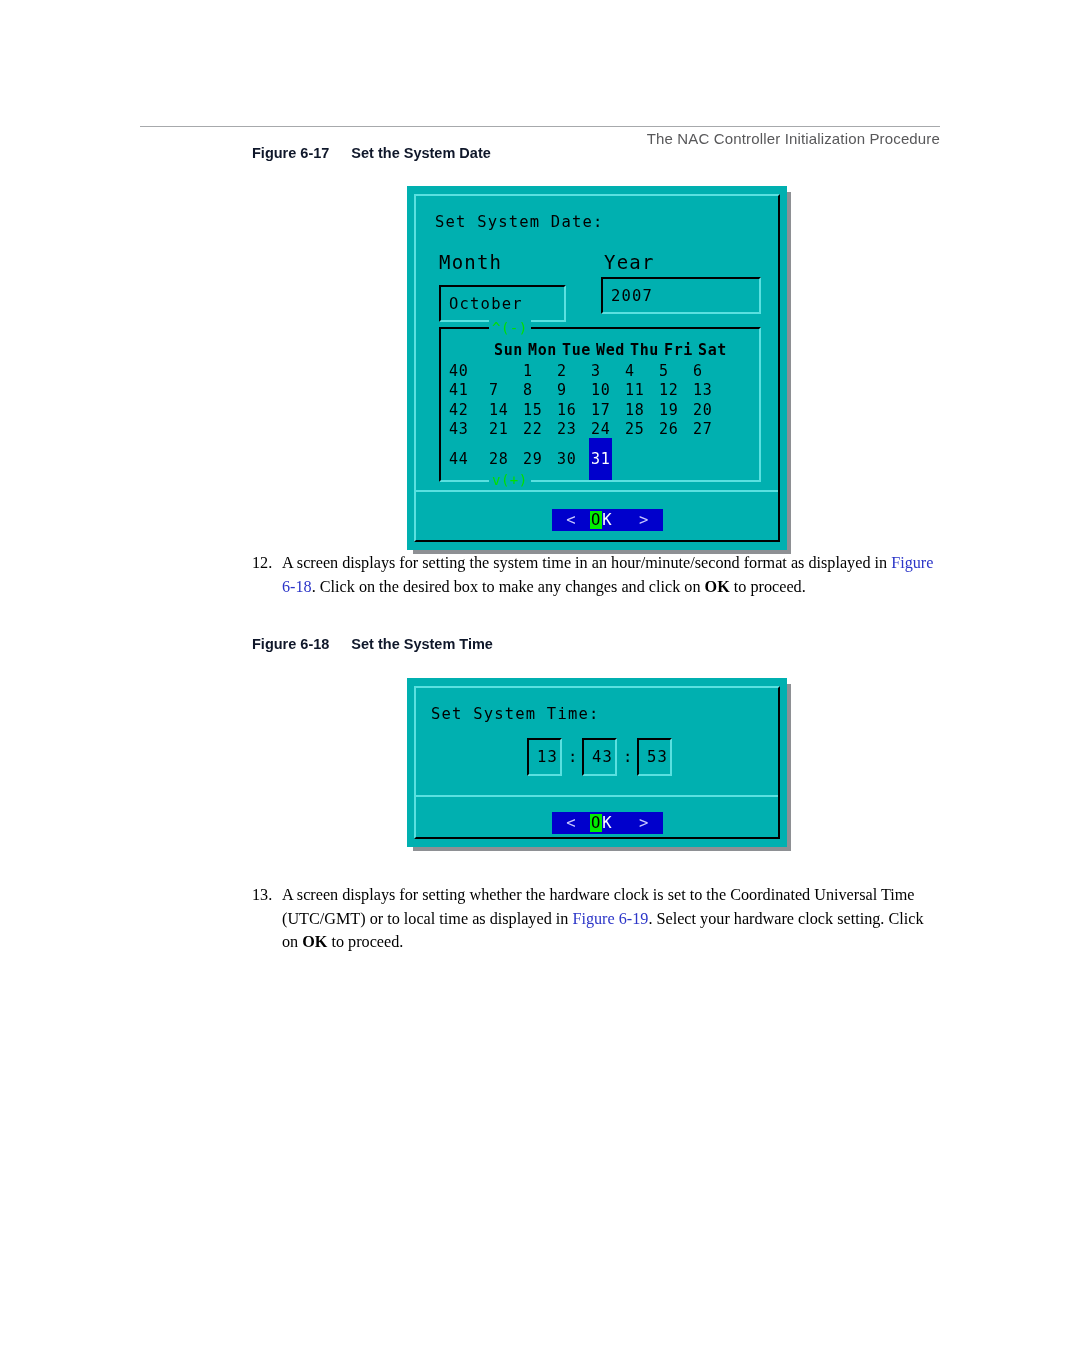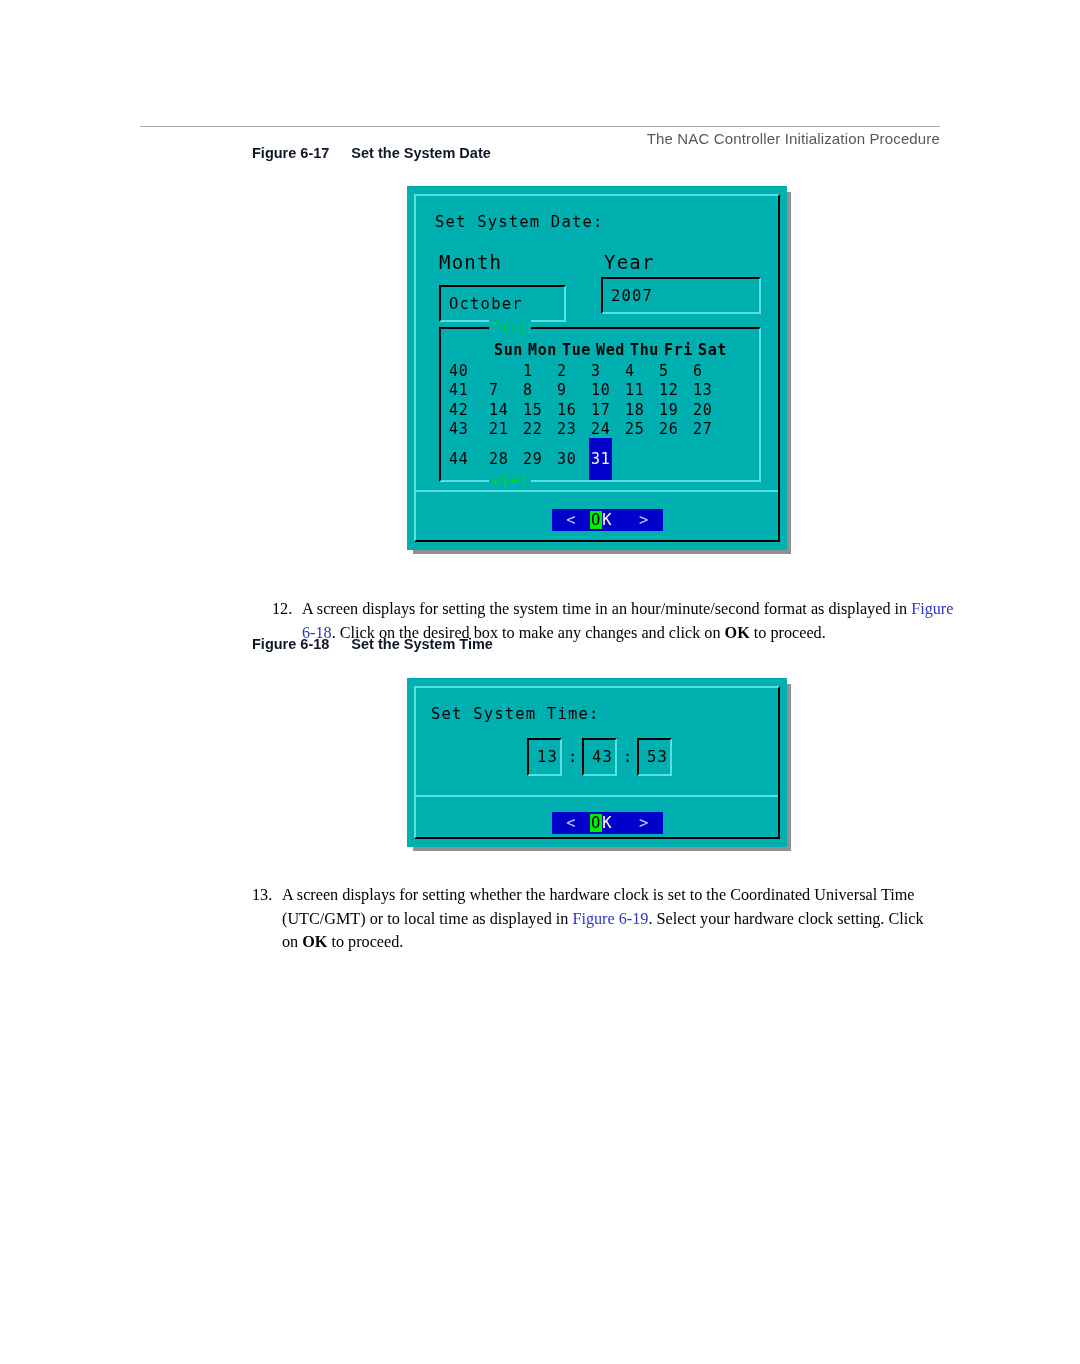--- a/index.html
+++ b/index.html
@@ -344,21 +344,21 @@
     </table>
 
     <div class="term-sep" style="left:9px; top:304px; width:362px;"></div>
     <div class="btnbar" style="left:145px; top:323px;">
       <div class="btn-arrow">&lt;</div>
       <div class="btn-ok"><span class="hotkey">O</span><span>K</span></div>
       <div class="btn-arrow">&gt;</div>
     </div>
   </div>
 
-  <div class="step" style="top:598px;margin-left:20px;">
+  <div class="step" style="top:552px;">
     <span class="step-num">12.</span>
     <span class="step-body"><span>A screen displays for setting the system time in an hour/minute/second format as displayed in </span><span class="xref">Figure 6-18</span><span>. Click on the desired box to make any changes and click on </span><span class="bold">OK</span><span> to proceed.</span></span>
   </div>
 
   <div class="fig-caption" style="left:252px; top:636px;">
     <span class="fig-num">Figure 6-18</span><span>Set the System Time</span>
   </div>
 
   <div class="term-shadow" style="left:413px; top:684px; width:378px; height:167px;"></div>
   <div class="term" style="left:407px; top:678px; width:380px; height:169px;">

